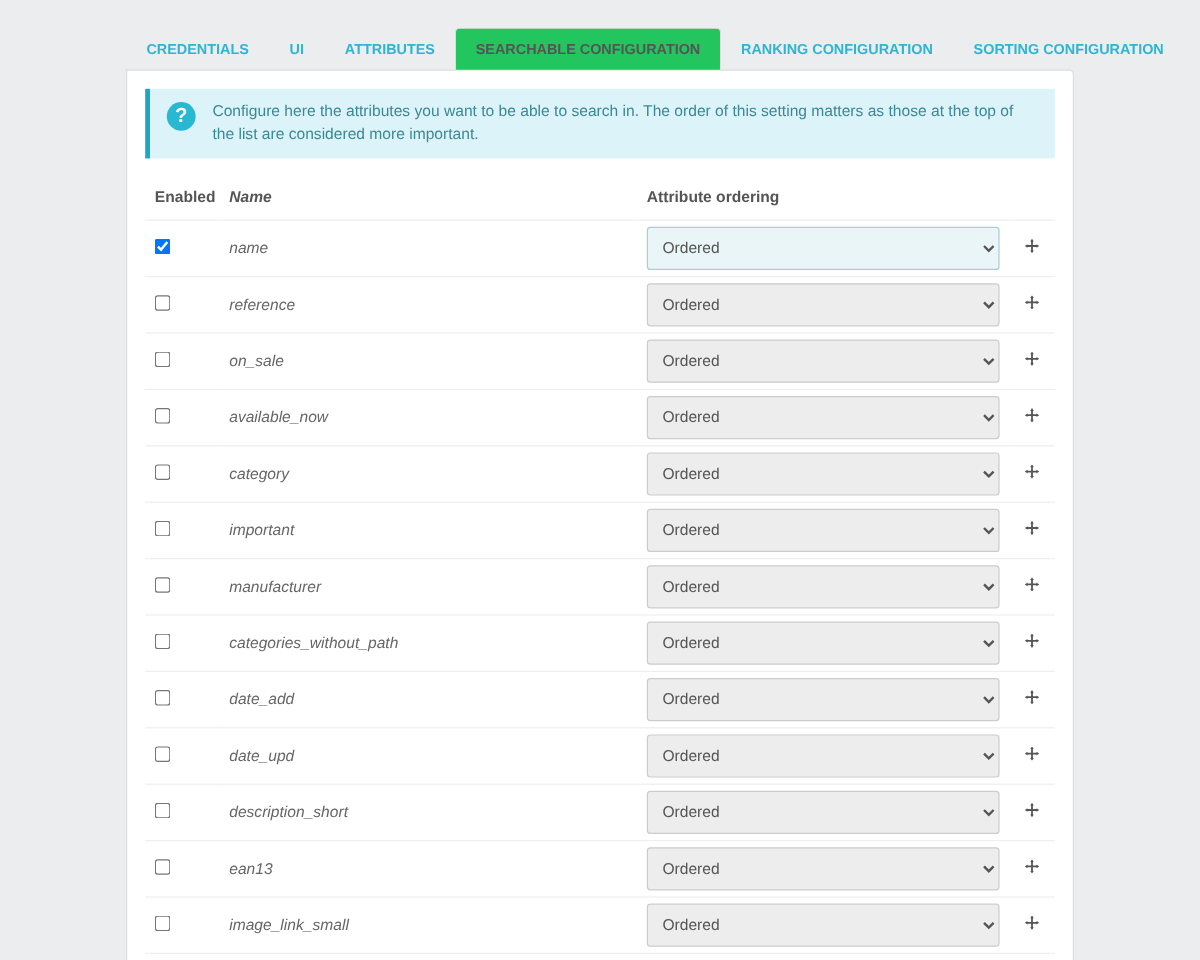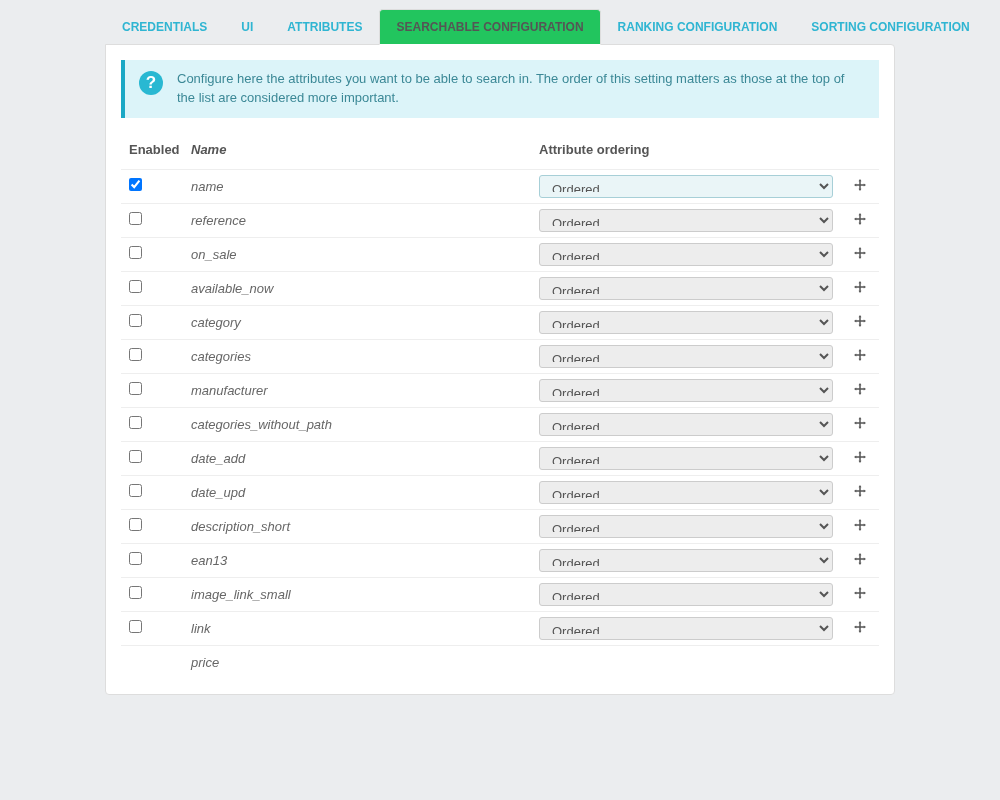--- a/index.html
+++ b/index.html
@@ -14,21 +14,21 @@
       color: #555;
     }
     .container {
       width: 1000px;
       margin: 0 auto;
       padding: 0 10px;
     }
     .tabs {
       display: flex;
       padding-left: 95px;
-      padding-top: 8px;
+      padding-top: 22px;
       align-items: flex-end;
     }
     .tab {
       padding: 10px 16px;
       text-transform: uppercase;
       font-size: 12px;
       font-weight: 600;
       color: #2fb5d2;
       cursor: pointer;
       border: 1px solid transparent;
@@ -105,21 +105,21 @@
       height: 13px;
       cursor: pointer;
     }
     .select-ordering {
       width: 100%;
       padding: 5px 8px;
       font-size: 13px;
       border: 1px solid #ccc;
       border-radius: 3px;
       color: #555;
-      height: 23px;
+      height: 36px;
       cursor: pointer;
     }
     .select-ordering.enabled-row {
       background: #eaf5f7;
       border-color: #a7cfd7;
     }
     .select-ordering.disabled-row {
       background: #ededed;
     }
     .drag-icon {
@@ -199,21 +199,21 @@
           <tr>
             <td class="col-enabled"><input type="checkbox" style=""></td>
             <td class="col-name">category</td>
             <td class="col-ordering"><select class="select-ordering disabled-row"><option>Ordered</option><option>Unordered</option></select></td>
             <td class="col-drag"><span class="drag-icon"><svg viewBox="0 0 16 16">
                   <path d="M8 0l2 3H9v4h4V6l3 2-3 2V9H9v4h1l-2 3-2-3h1V9H3v1L0 8l3-2v1h4V3H6l2-3z"></path>
                 </svg></span></td>
           </tr>
           <tr>
             <td class="col-enabled"><input type="checkbox" style=""></td>
-            <td class="col-name">categories</td>
+            <td class="col-name">important</td>
             <td class="col-ordering"><select class="select-ordering disabled-row"><option>Ordered</option><option>Unordered</option></select></td>
             <td class="col-drag"><span class="drag-icon"><svg viewBox="0 0 16 16">
                   <path d="M8 0l2 3H9v4h4V6l3 2-3 2V9H9v4h1l-2 3-2-3h1V9H3v1L0 8l3-2v1h4V3H6l2-3z"></path>
                 </svg></span></td>
           </tr>
           <tr>
             <td class="col-enabled"><input type="checkbox" style=""></td>
             <td class="col-name">manufacturer</td>
             <td class="col-ordering"><select class="select-ordering disabled-row"><option>Ordered</option><option>Unordered</option></select></td>
             <td class="col-drag"><span class="drag-icon"><svg viewBox="0 0 16 16">

